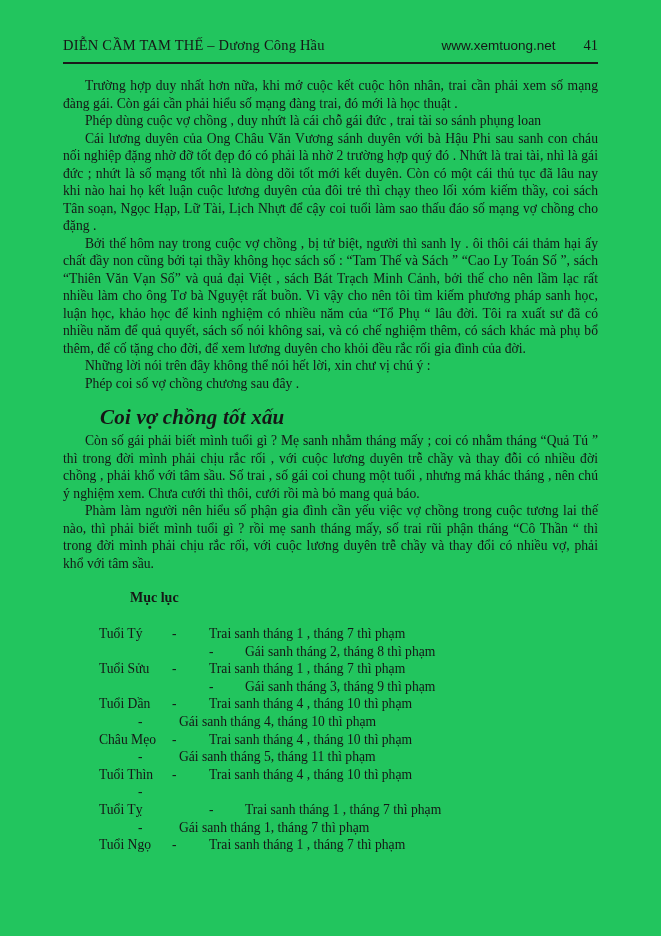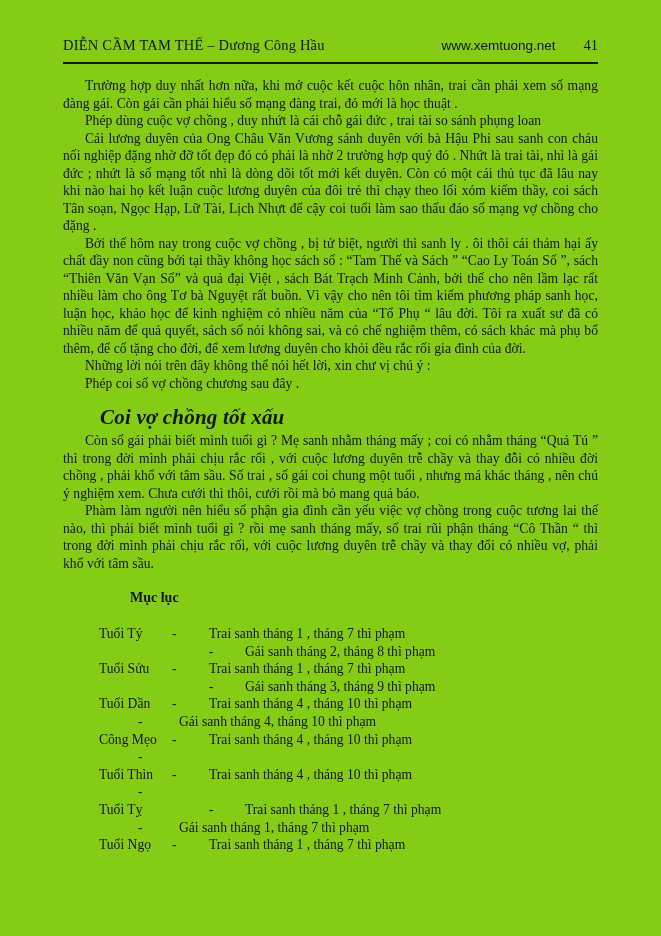--- a/index.html
+++ b/index.html
@@ -1,21 +1,21 @@
 <!DOCTYPE html>
 <html lang="vi"><head>
 <meta charset="utf-8">
 <style>
   html, body { margin: 0; padding: 0; background: #ffffff; }
   .page {
     position: relative;
     width: 661px;
     height: 936px;
     margin: 0 auto;
-    background: #84cc16;
+    background: #22c55e;
     box-sizing: border-box;
     padding: 0 63px;
     overflow: hidden;
     font-family: "Liberation Serif", serif;
     color: #161616;
   }
   
   .header {
     display: flex;
     justify-content: space-between;
@@ -130,26 +130,27 @@
     <div class="toc-line">
       <span class="toc-label">Tuổi Dần</span>
       <span class="pos-a-dash">-</span>
       <span class="pos-a-text">Trai sanh tháng 4 , tháng 10 thì phạm</span>
     </div>
     <div class="toc-line">
       <span class="pos-c-dash">-</span>
       <span class="pos-c-text">Gái sanh tháng 4, tháng 10 thì phạm</span>
     </div>
     <div class="toc-line">
-      <span class="toc-label">Công Mẹo</span>
+      <span class="toc-label">Châu Mẹo</span>
       <span class="pos-a-dash">-</span>
       <span class="pos-a-text">Trai sanh tháng 4 , tháng 10 thì phạm</span>
     </div>
     <div class="toc-line">
       <span class="pos-c-dash">-</span>
+      <span class="pos-c-text">Gái sanh tháng 5, tháng 11 thì phạm</span>
     </div>
     <div class="toc-line">
       <span class="toc-label">Tuổi Thìn</span>
       <span class="pos-a-dash">-</span>
       <span class="pos-a-text">Trai sanh tháng 4 , tháng 10 thì phạm</span>
     </div>
     <div class="toc-line">
       <span class="pos-c-dash">-</span>
     </div>
     <div class="toc-line">

